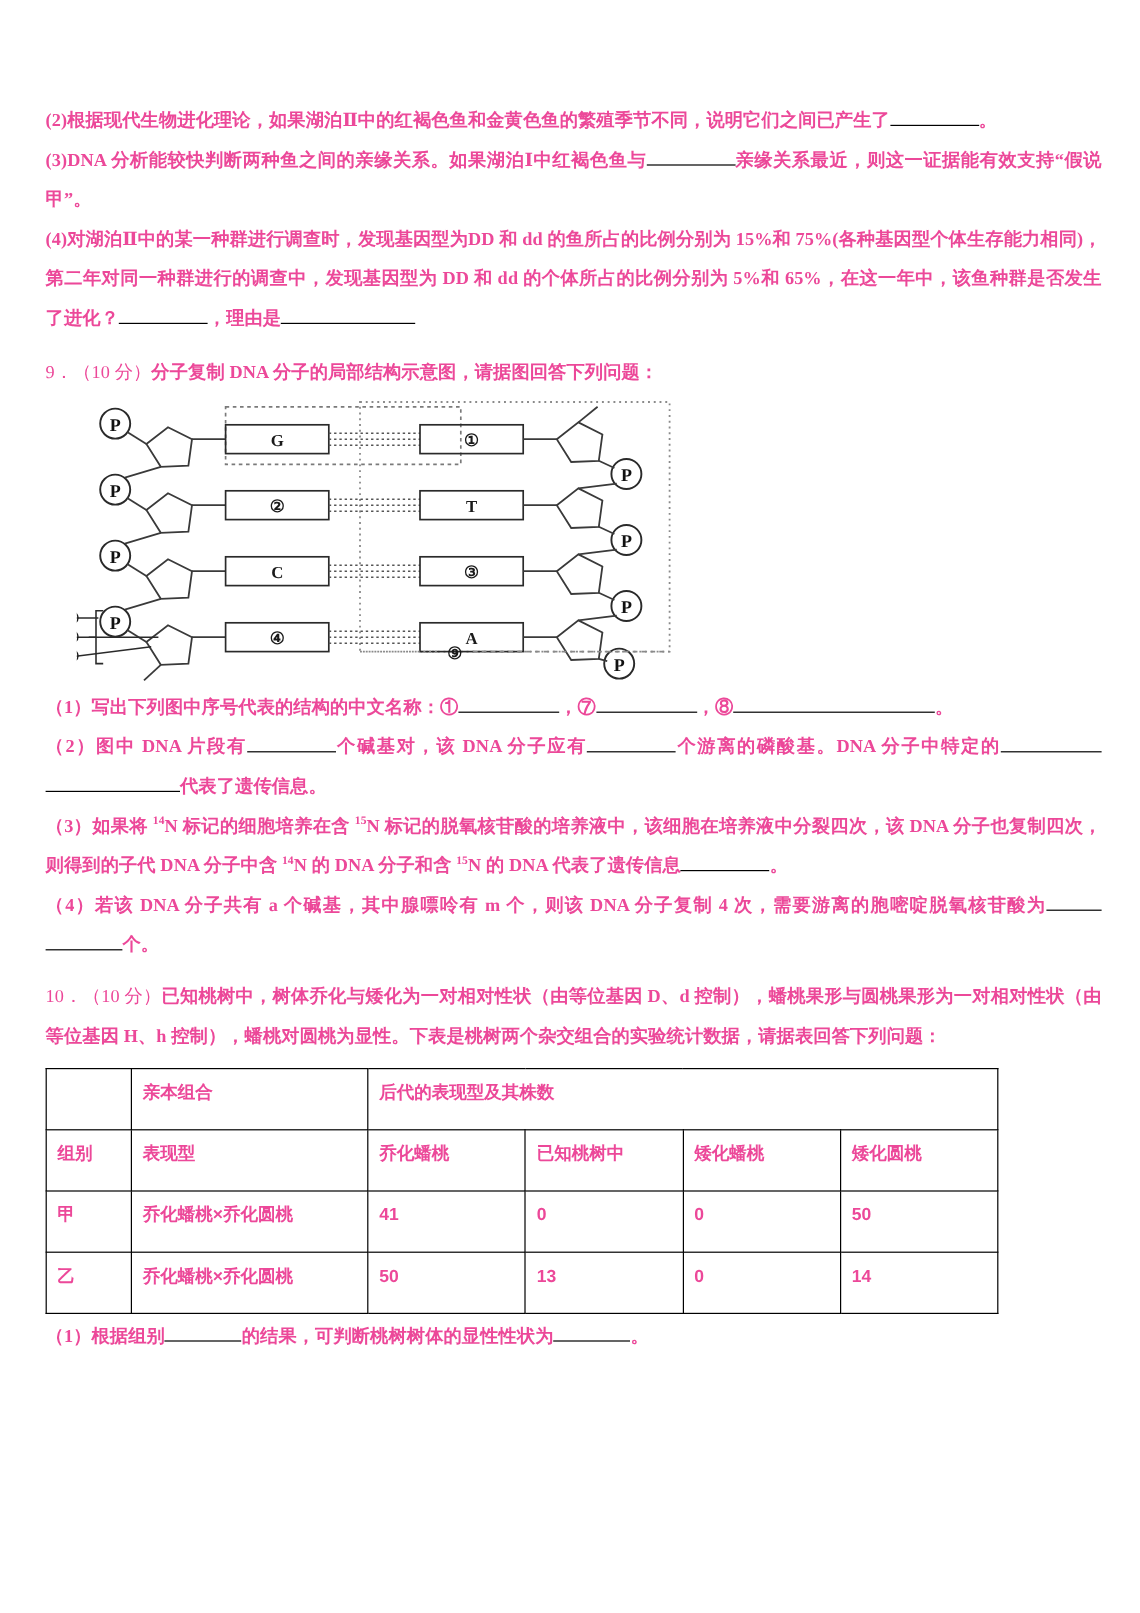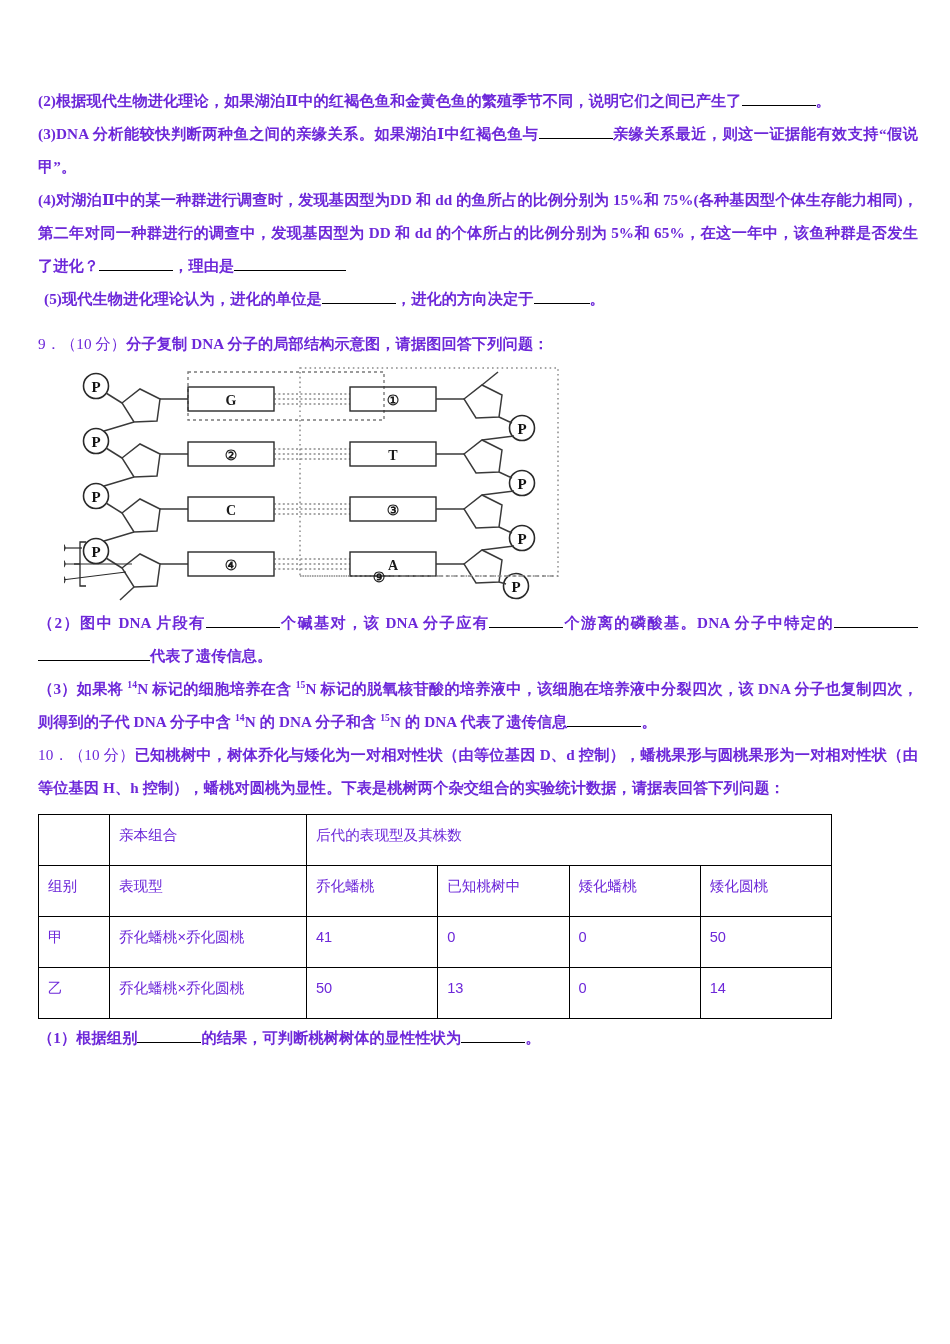--- a/index.html
+++ b/index.html
@@ -6,21 +6,21 @@
     margin: 0;
     padding: 0;
     background: #ffffff;
   }
   .page {
     position: relative;
     width: 950px;
     height: 1344px;
     background: #ffffff;
     font-family: "Liberation Serif", "DejaVu Serif", serif;
-    color: #6d28d9;
+    color: #ec4899;
     overflow: hidden;
   }
   .body-wrap {
     position: absolute;
     left: 38px;
     top: 84px;
     width: 880px;
   }
 
   
@@ -64,21 +64,21 @@
   table.data-table {
     border-collapse: collapse;
     width: 794px;
     margin: 10px 0 2px 0;
     table-layout: fixed;
   }
   table.data-table td, table.data-table th {
     border: 1.3px solid #000;
     padding: 11px 9px 21px 9px;
     font-size: 14.6px;
-    font-weight: 400;
+    font-weight: 700;
     text-align: left;
     vertical-align: top;
     line-height: 18px;
     font-family: "Liberation Sans", sans-serif;
   }
   table.data-table .c-group { width: 52px; }
   table.data-table .c-pheno { width: 178px; }
   table.data-table .c-d     { width: 141px; }
   .cell-num { font-family: "Liberation Serif", serif; font-weight: 700; }
 </style>
@@ -87,21 +87,20 @@
 
 <div class="page">
   <div class="body-wrap">
 
     <p class="p"><span>(2)根据现代生物进化理论，如果湖泊Ⅱ中的红褐色鱼和金黄色鱼的繁殖季节不同，说明它们之间已产生了</span><span class="blank b8"></span><span>。</span></p>
 
     <p class="p"><span>(3)DNA 分析能较快判断两种鱼之间的亲缘关系。如果湖泊Ⅰ中红褐色鱼与</span><span class="blank b8"></span><span>亲缘关系最近，则这一证据能有效支持“假说甲”。</span></p>
 
     <p class="p"><span>(4)对湖泊Ⅱ中的某一种群进行调查时，发现基因型为DD 和 dd 的鱼所占的比例分别为 15%和 75%(各种基因型个体生存能力相同)，第二年对同一种群进行的调查中，发现基因型为 DD 和 dd 的个体所占的比例分别为 5%和 65%，在这一年中，该鱼种群是否发生了进化？</span><span class="blank b8"></span><span>，理由是</span><span class="blank b12"></span></p>
 
-    <p class="p" style="text-indent:6px"><span>(5)现代生物进化理论认为，进化的单位是</span><span class="blank b8"></span><span>，进化的方向决定于</span><span class="blank b6"></span><span>。</span></p>
 
     <p class="p" style="margin-top:12px"><span class="q-num">9．</span><span class="q-num">（10 分）</span><span>分子复制 DNA 分子的局部结构示意图，请据图回答下列问题：</span></p>
 
     <div class="dna-figure">
       <svg width="500" height="236" viewBox="0 0 500 236" xmlns="http://www.w3.org/2000/svg">
         <g fill="none" stroke="#3a3a3a" stroke-width="1.5">
 
           <rect x="236" y="2" width="258" height="208" stroke="#8a8a8a" stroke-width="1.5" stroke-dasharray="1.6 3.2"></rect>
 
           <rect x="124" y="6" width="196" height="48" stroke="#7a7a7a" stroke-width="1.4" stroke-dasharray="3 3"></rect>
@@ -200,27 +199,29 @@
           <text x="329" y="204" text-anchor="middle">A</text>
           <text x="315" y="216" text-anchor="middle">⑨</text>
           <text x="-4" y="187" text-anchor="middle">⑤</text>
           <text x="-4" y="203" text-anchor="middle">⑥</text>
           <text x="-4" y="219" text-anchor="middle">⑦</text>
           <text x="-18" y="203" text-anchor="middle">⑧</text>
         </g>
       </svg>
     </div>
 
+    <p class="p"><span>（1）写出下列图中序号代表的结构的中文名称：①</span><span class="blank b9"></span><span>，⑦</span><span class="blank b9"></span><span>，⑧</span><span class="blank b16"></span><span>。</span></p>
 
     <p class="p"><span>（2）图中 DNA 片段有</span><span class="blank b8"></span><span>个碱基对，该 DNA 分子应有</span><span class="blank b8"></span><span>个游离的磷酸基。DNA 分子中特定的</span><span class="blank b9"></span><span class="blank b12"></span><span>代表了遗传信息。</span></p>
 
     <p class="p"><span>（3）如果将 </span><sup>14</sup><span>N 标记的细胞培养在含 </span><sup>15</sup><span>N 标记的脱氧核苷酸的培养液中，该细胞在培养液中分裂四次，该 DNA 分子也复制四次，则得到的子代 DNA 分子中含 </span><sup>14</sup><span>N 的 DNA 分子和含 </span><sup>15</sup><span>N 的 DNA 代表了遗传信息</span><span class="blank b8"></span><span>。</span></p>
 
-
-    <p class="p" style="margin-top:0"><span class="q-num">10．</span><span class="q-num">（10 分）</span><span>已知桃树中，树体乔化与矮化为一对相对性状（由等位基因 D、d 控制），蟠桃果形与圆桃果形为一对相对性状（由等位基因 H、h 控制），蟠桃对圆桃为显性。下表是桃树两个杂交组合的实验统计数据，请据表回答下列问题：</span></p>
+    <p class="p"><span>（4）若该 DNA 分子共有 a 个碱基，其中腺嘌呤有 m 个，则该 DNA 分子复制 4 次，需要游离的胞嘧啶脱氧核苷酸为</span><span class="blank b5"></span><span class="blank b7"></span><span>个。</span></p>
+
+    <p class="p" style="margin-top:10px"><span class="q-num">10．</span><span class="q-num">（10 分）</span><span>已知桃树中，树体乔化与矮化为一对相对性状（由等位基因 D、d 控制），蟠桃果形与圆桃果形为一对相对性状（由等位基因 H、h 控制），蟠桃对圆桃为显性。下表是桃树两个杂交组合的实验统计数据，请据表回答下列问题：</span></p>
 
     <table class="data-table">
       <tbody>
         <tr>
           <td class="c-group"></td>
           <td class="c-pheno">亲本组合</td>
           <td colspan="4">后代的表现型及其株数</td>
         </tr>
         <tr>
           <td class="c-group">组别</td>

